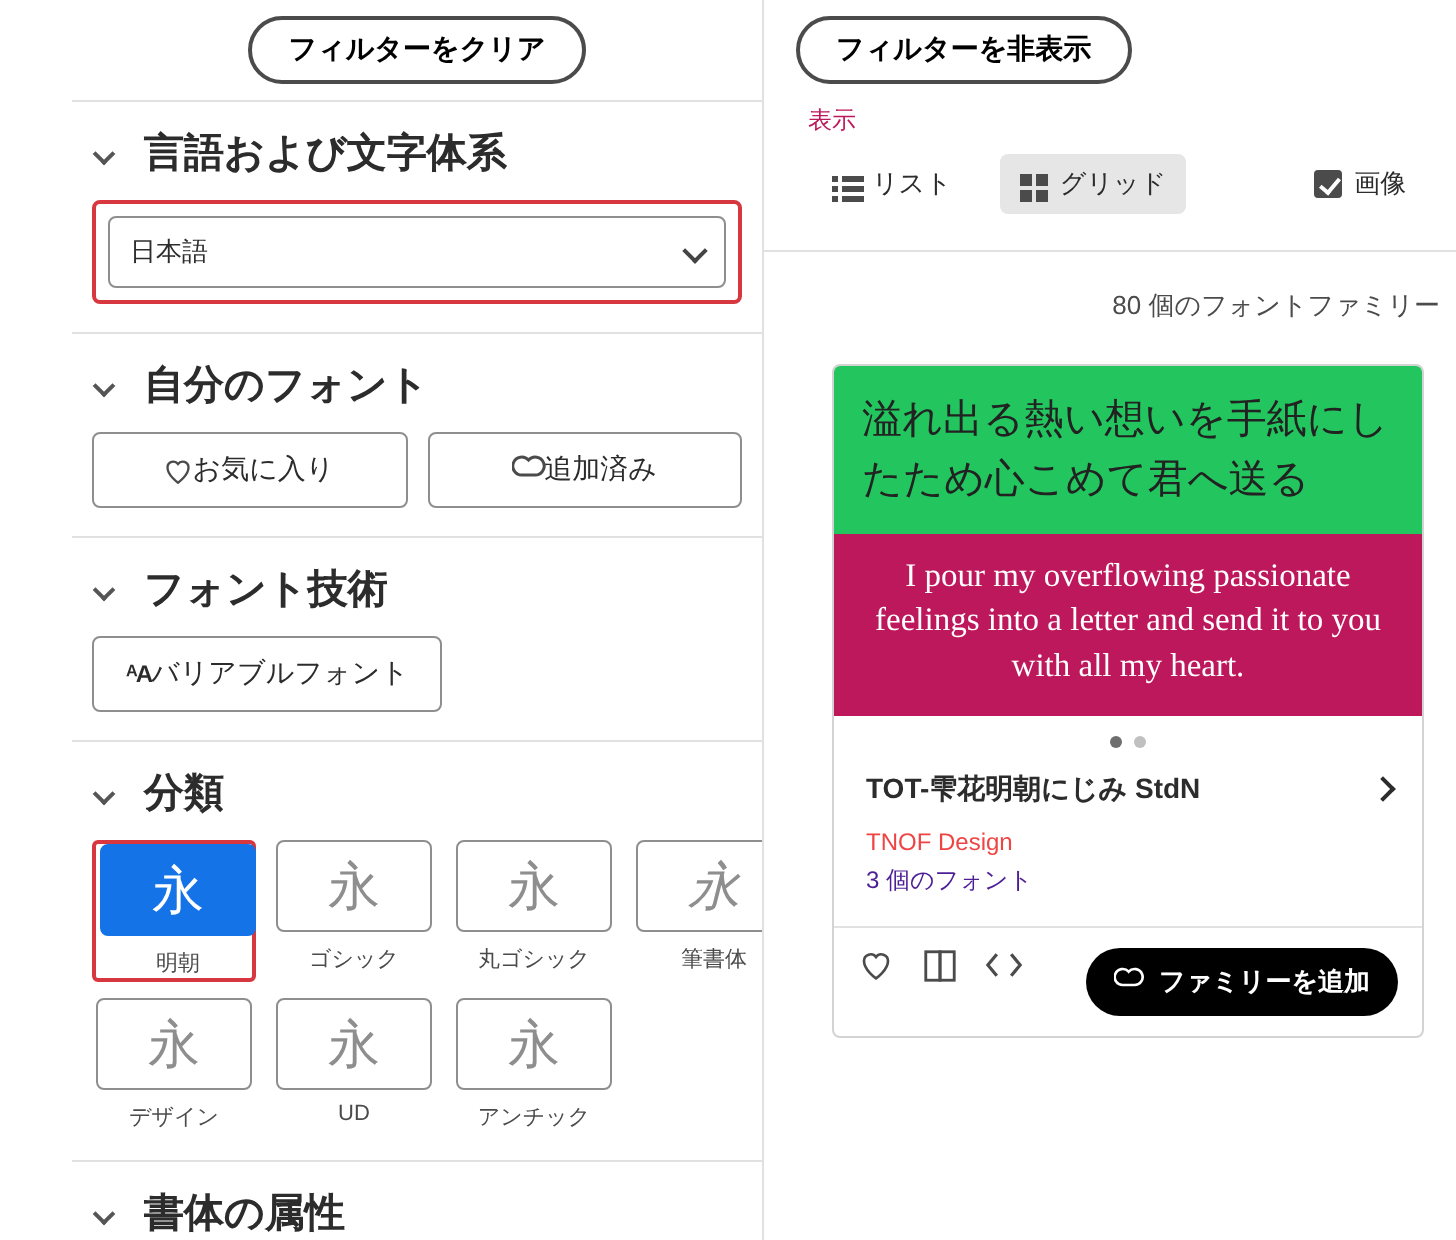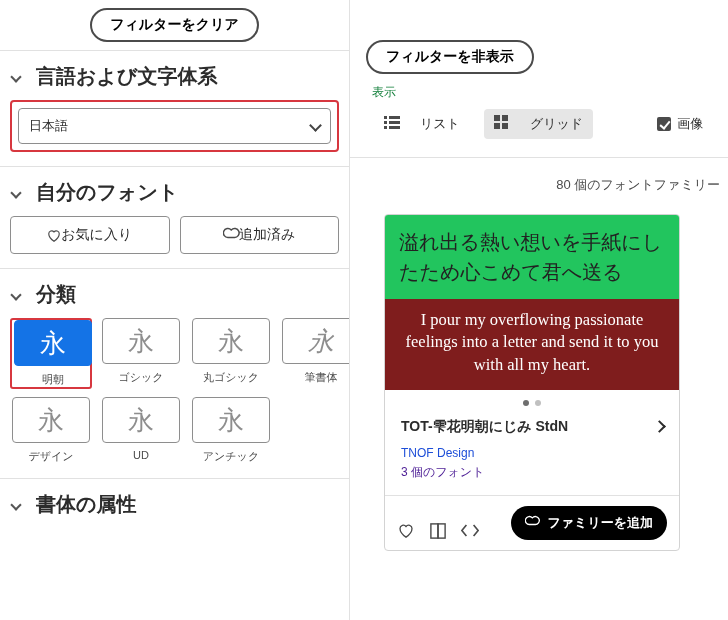--- a/index.html
+++ b/index.html
@@ -12,20 +12,21 @@
     height: 620px;
     overflow: hidden;
     display: flex;
   }
   
   .sidebar {
     width: 350px;
     border-right: 1px solid #e1e1e1;
     padding: 8px 0 0 0;
     overflow-y: auto;
+    margin-left: 36px;
   }
   .clear-filters {
     display: flex;
     justify-content: center;
     padding: 0 0 8px 0;
     border-bottom: 1px solid #e1e1e1;
   }
   .pill-btn {
     border: 2px solid #4b4b4b;
     background: #fff;
@@ -159,45 +160,44 @@
   .cat-label {
     font-size: 11px;
     color: #4b4b4b;
   }
   
   .main {
     flex: 1;
     background: #fff;
     display: flex;
     flex-direction: column;
-    margin-top: 32px;
   }
   .main-top {
     padding: 8px 16px 6px 16px;
   }
   .view-bar {
     padding: 4px 16px 18px 16px;
     border-bottom: 1px solid #e1e1e1;
   }
   .view-label {
     font-size: 12px;
-    color: #15803d;
+    color: #be185d;
     margin-bottom: 8px;
     padding-left: 6px;
   }
   .view-row {
     display: flex;
     align-items: center;
     gap: 14px;
     padding-left: 8px;
   }
   .view-btn {
     display: flex;
-    align-items: flex-start;
-    gap: 20px;
+    align-items: flex-end;
+    gap: 4px;
     padding: 6px 10px;
     border-radius: 4px;
     font-size: 13px;
     cursor: pointer;
   }
   .view-btn.active {
     background: #e6e6e6;
   }
   .list-icon, .grid-icon {
     width: 16px; height: 14px;
@@ -245,21 +245,21 @@
   }
   .sample-jp {
     background: #22c55e;
     padding: 12px 14px;
     font-family: serif;
     font-size: 20px;
     line-height: 1.5;
     color: #222;
   }
   .sample-en {
-    background: #7f1d1d;
+    background: #be185d;
     color: #fff;
     padding: 10px 16px 14px;
     font-family: "Times New Roman", serif;
     font-size: 16.5px;
     line-height: 1.35;
     text-align: center;
   }
   .dots {
     display: flex;
     justify-content: center;
@@ -275,21 +275,21 @@
     padding: 4px 16px 14px 16px;
     position: relative;
   }
   .font-name {
     font-weight: 700;
     font-size: 14px;
     margin-bottom: 10px;
   }
   .foundry {
     font-size: 12px;
-    color: #1d4ed8;
+    color: #ef4444;
     margin-bottom: 4px;
   }
   .font-count {
     font-size: 12px;
     color: #4c1d95;
   }
   .card-chevron {
     position: absolute;
     right: 14px;
     top: 8px;
@@ -301,21 +301,21 @@
     position:absolute;
     width:7px;height:7px;
     border-top:2px solid #2c2c2c;
     border-right:2px solid #2c2c2c;
     transform:rotate(45deg);
   }
   .card-footer {
     border-top: 1px solid #e1e1e1;
     padding: 10px 12px;
     display: flex;
-    align-items: flex-end;
+    align-items: flex-start;
     gap: 14px;
   }
   .footer-icon {
     width: 18px; height: 18px;
     display: inline-flex;
     align-items: center;
     justify-content: center;
     cursor: pointer;
     color: #4b4b4b;
   }
@@ -375,20 +375,32 @@
         <span class="cc-icon">
           <svg viewBox="0 0 24 16" width="18" height="12">
               <path d="M7 14a6 6 0 1 1 4-10 6 6 0 1 1 4 10H7z" fill="none" stroke="#4b4b4b" stroke-width="2"></path>
             </svg>
         </span>
         <span>追加済み</span>
       </div>
     </div>
   </div>
 
+  <div class="section">
+    <div class="section-header">
+      <span class="chevron"></span>
+      <span>フォント技術</span>
+    </div>
+    <div class="btn-row">
+      <div class="flat-btn single">
+        <span class="var-icon">ᴬA</span>
+        <span>バリアブルフォント</span>
+      </div>
+    </div>
+  </div>
 
   <div class="section">
     <div class="section-header">
       <span class="chevron"></span>
       <span>分類</span>
     </div>
     <div class="cat-grid">
       <div class="cat-box">
         <div class="cat-tile selected">
           <div class="cat-sample">永</div>

